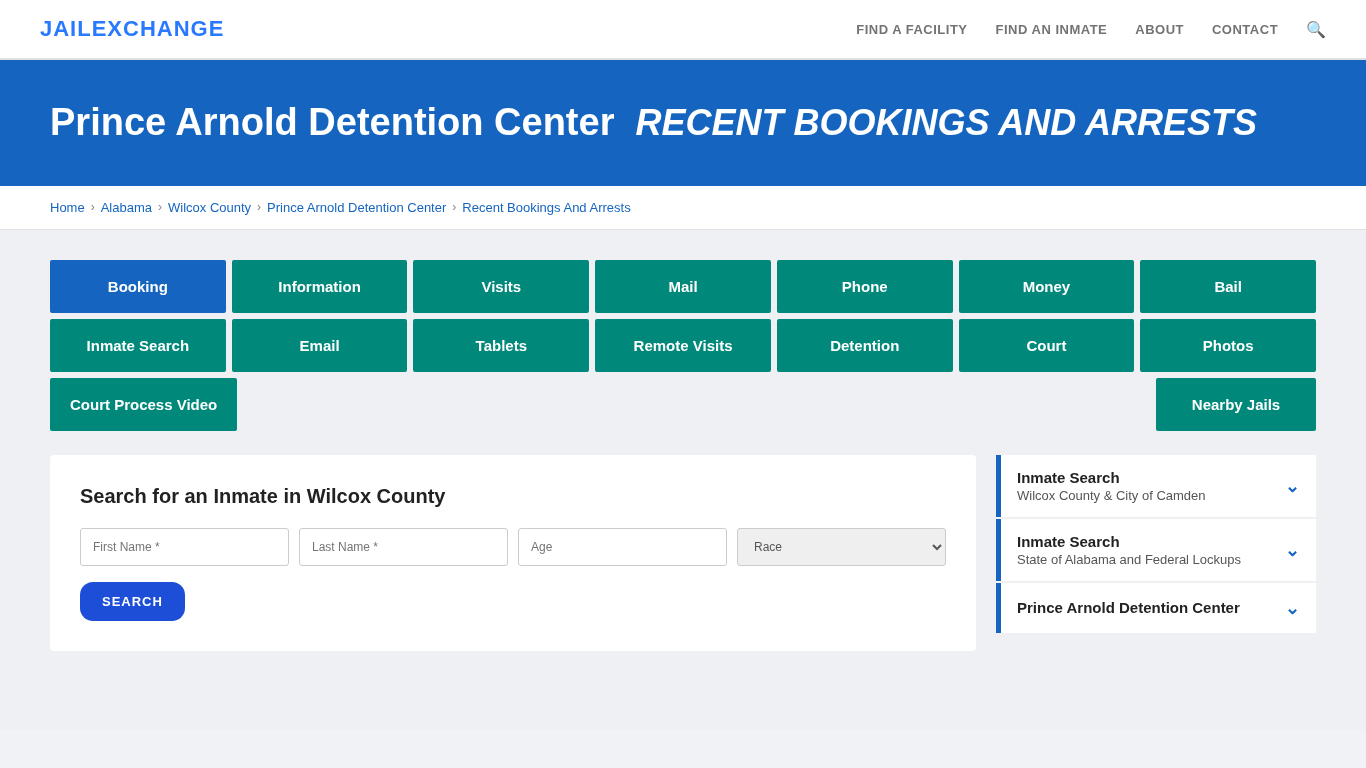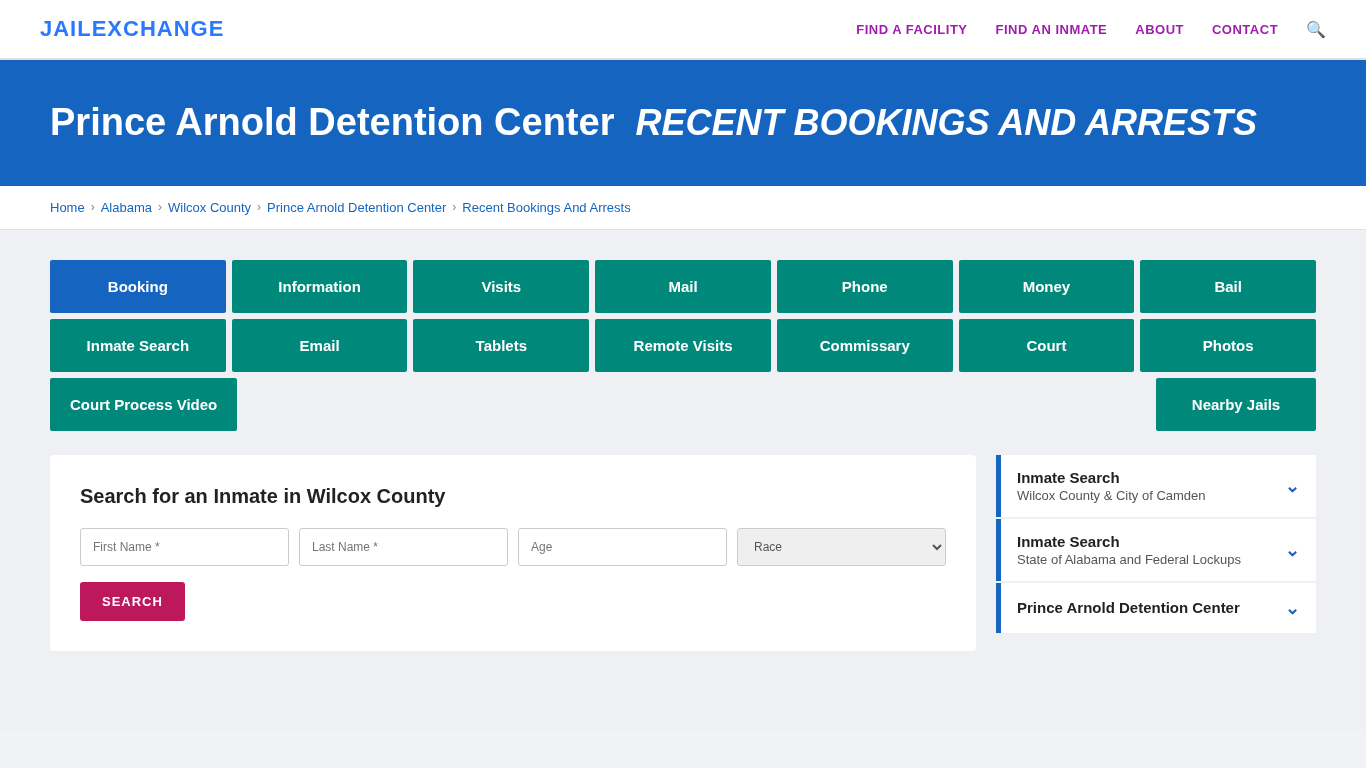--- a/index.html
+++ b/index.html
@@ -22,21 +22,21 @@
       color: #1a1a1a;
     }
     .logo span { color: #2979ff; margin-top: 12px; }
     .nav-links {
       display: flex;
       align-items: center;
       gap: 28px;
     }
     .nav-links a {
       text-decoration: none;
-      color: #a21caf;
+      color: #737373;
       font-size: 13px;
       font-weight: 700;
       letter-spacing: 0.5px;
       text-transform: uppercase;
     }
     .nav-search-icon {
       font-size: 16px;
       color: #555;
       cursor: pointer;
     }
@@ -146,29 +146,29 @@
     .search-fields input, .search-fields select {
       flex: 1;
       min-width: 120px;
       padding: 10px 12px;
       border: 1px solid #ccc;
       border-radius: 3px;
       font-size: 12px;
       color: #555;
     }
     .btn-search {
-      background: #be185d;
+      background: #1d4ed8;
       color: #fff;
       border: none;
       padding: 12px 22px;
       font-size: 13px;
       font-weight: 700;
       letter-spacing: 1px;
       cursor: pointer;
-      border-radius: 3px;
+      border-radius: 13px;
       text-transform: uppercase;
     }
 
     
     .sidebar {
       width: 320px;
       flex-shrink: 0;
       display: flex;
       flex-direction: column;
       gap: 0;
@@ -262,21 +262,21 @@
       <button class="btn-tile">Phone</button>
       <button class="btn-tile">Money</button>
       <button class="btn-tile">Bail</button>
     </div>
 
     <div class="btn-row">
       <button class="btn-tile">Inmate Search</button>
       <button class="btn-tile">Email</button>
       <button class="btn-tile">Tablets</button>
       <button class="btn-tile">Remote Visits</button>
-      <button class="btn-tile">Commissary</button>
+      <button class="btn-tile">Detention</button>
       <button class="btn-tile">Court</button>
       <button class="btn-tile">Photos</button>
     </div>
 
     <div class="btn-row-center">
       <button class="btn-tile" style="flex:none;min-width:160px;">Court Process Video</button>
       <button class="btn-tile" style="flex:none;min-width:160px;">Nearby Jails</button>
     </div>
   </div>
 

